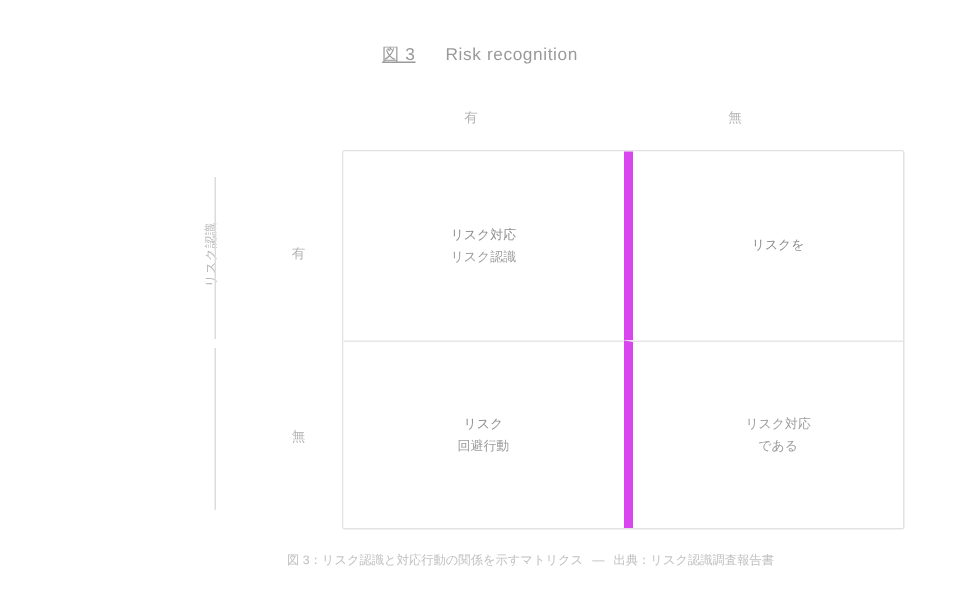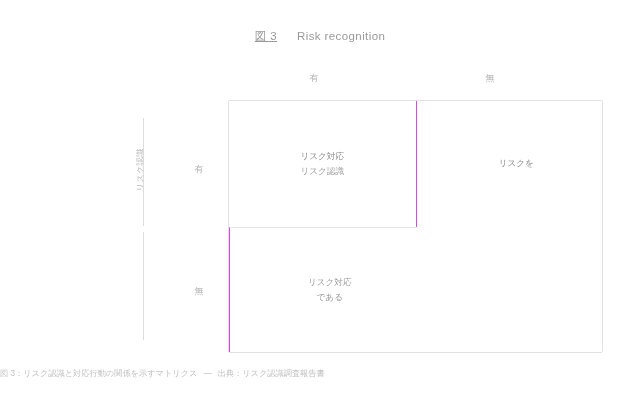--- a/index.html
+++ b/index.html
@@ -98,40 +98,40 @@
   }
   .cell {
     display: flex;
     flex-direction: column;
     align-items: center;
     justify-content: center;
     box-sizing: border-box;
     padding: 6px 10px;
     background: #ffffff;
   }
-  .cell.c-right  { border-left: 1px solid #d946ef; padding-left: 24px; }
+  .cell.c-right  { border-left: 6px solid #d946ef; padding-left: 24px; }
   .cell.c-bottom { border-top: 1px solid #e6e6e6; }
 
   .cell-line {
     display: block;
     text-align: center;
     font-size: 8.6px;
     line-height: 15px;
     color: #9c9c9c;
     white-space: nowrap;
   }
   .cell-line.strong { color: #8e8e8e; }
 
   
   #caption {
     position: absolute;
     left: 0;
     top: 368px;
     width: 516px;
-    text-align: left;
+    text-align: right;
     font-size: 8.2px;
     color: #c0c0c0;
     white-space: nowrap;
   }
   #caption .cap-sep { margin: 0 6px; }
 </style>
 </head>
 <body>
 
 <div id="diagram-title">
@@ -152,20 +152,24 @@
 
   <div class="cell c-left c-top">
     <span class="cell-line strong">リスク対応</span>
     <span class="cell-line">リスク認識</span>
   </div>
 
   <div class="cell c-right c-top">
     <span class="cell-line strong">リスクを</span>
   </div>
 
+  <div class="cell c-left c-bottom">
+    <span class="cell-line strong">リスク</span>
+    <span class="cell-line">回避行動</span>
+  </div>
 
   <div class="cell c-right c-bottom">
     <span class="cell-line">リスク対応</span>
     <span class="cell-line">である</span>
   </div>
 
 </div>
 
 <div id="caption">
   <span>図 3：リスク認識と対応行動の関係を示すマトリクス</span><span class="cap-sep">—</span><span>出典：リスク認識調査報告書</span>

